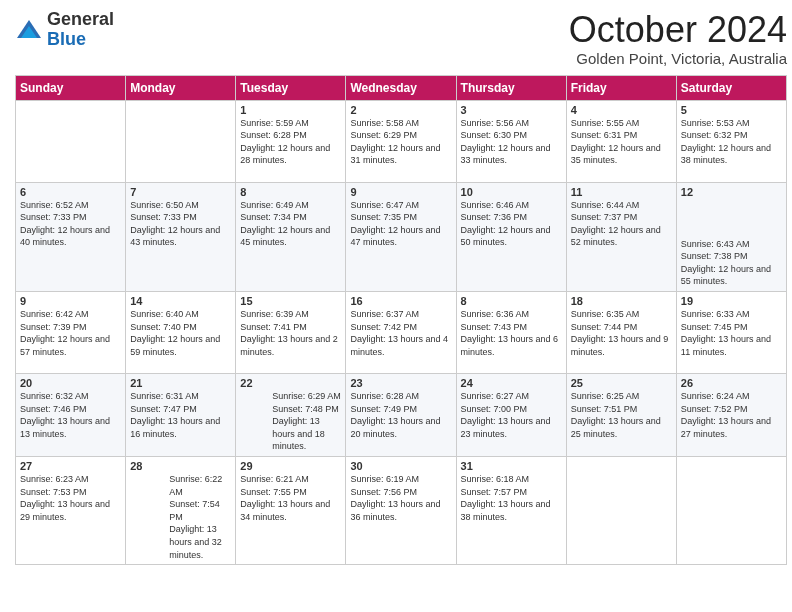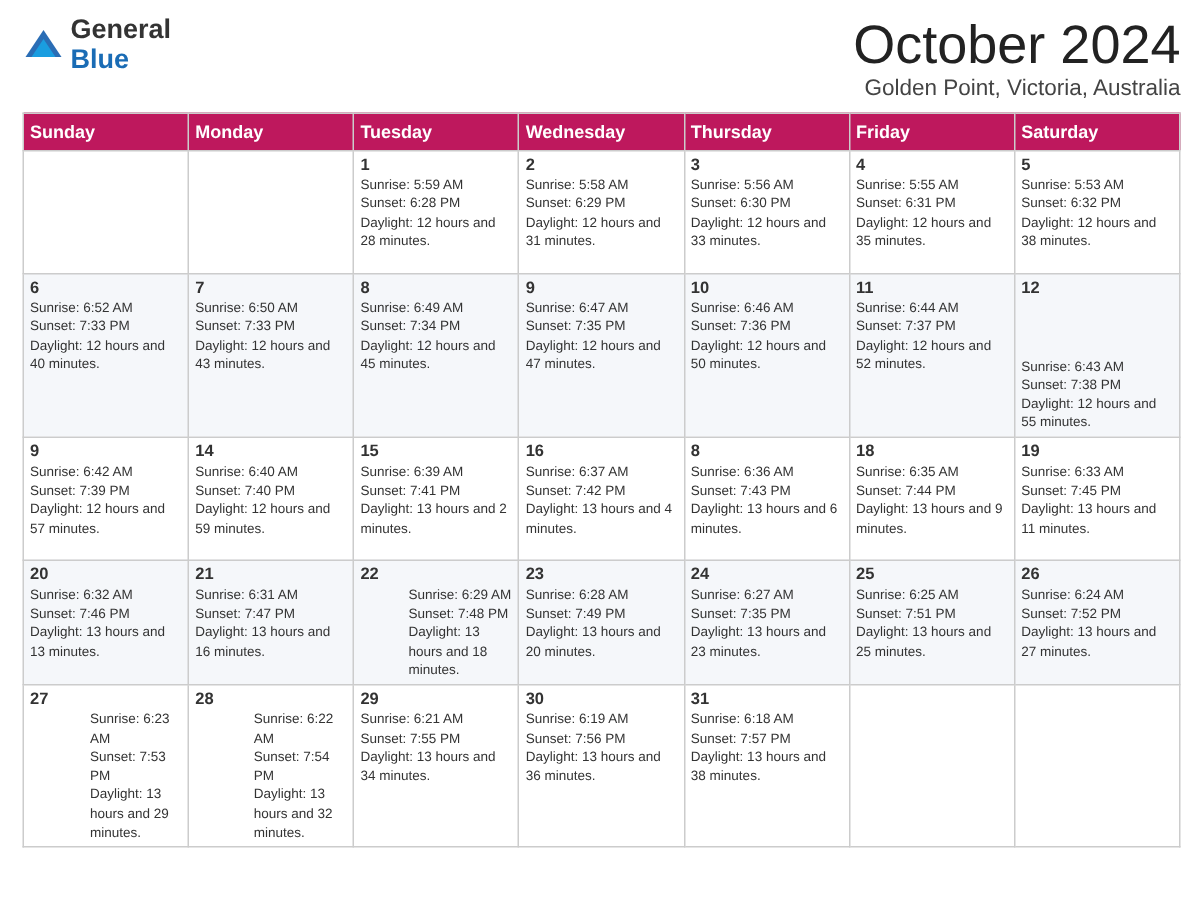--- a/index.html
+++ b/index.html
@@ -270,40 +270,40 @@
           </td>
           <td>
             <span class="day-num">23</span>
             <div class="day-info" style="white-space: pre-line;">Sunrise: 6:28 AM
 Sunset: 7:49 PM
 Daylight: 13 hours and 20 minutes.</div>
           </td>
           <td>
             <span class="day-num">24</span>
             <div class="day-info" style="white-space: pre-line;">Sunrise: 6:27 AM
-Sunset: 7:35 PM
+Sunset: 7:00 PM
 Daylight: 13 hours and 23 minutes.</div>
           </td>
           <td>
             <span class="day-num">25</span>
             <div class="day-info" style="white-space: pre-line;">Sunrise: 6:25 AM
 Sunset: 7:51 PM
 Daylight: 13 hours and 25 minutes.</div>
           </td>
           <td>
             <span class="day-num">26</span>
             <div class="day-info" style="white-space: pre-line;">Sunrise: 6:24 AM
 Sunset: 7:52 PM
 Daylight: 13 hours and 27 minutes.</div>
           </td>
         </tr>
         <tr>
           <td>
             <span class="day-num">27</span>
-            <div class="day-info" style="white-space: pre-line; margin-left: 40px;">Sunrise: 6:23 AM
+            <div class="day-info" style="white-space: pre-line;">Sunrise: 6:23 AM
 Sunset: 7:53 PM
 Daylight: 13 hours and 29 minutes.</div>
           </td>
           <td>
             <span class="day-num">28</span>
             <div class="day-info" style="white-space: pre-line; margin-left: 39px;">Sunrise: 6:22 AM
 Sunset: 7:54 PM
 Daylight: 13 hours and 32 minutes.</div>
           </td>
           <td>

